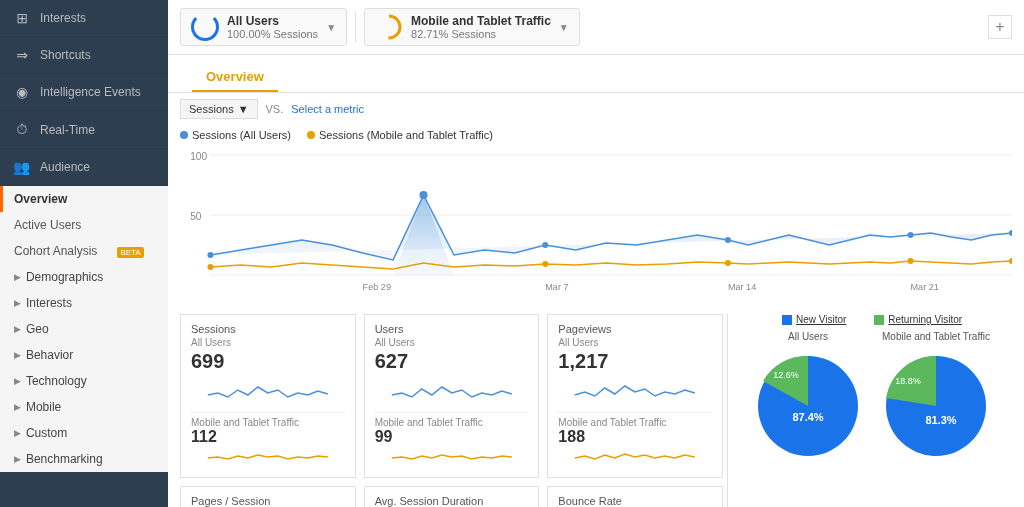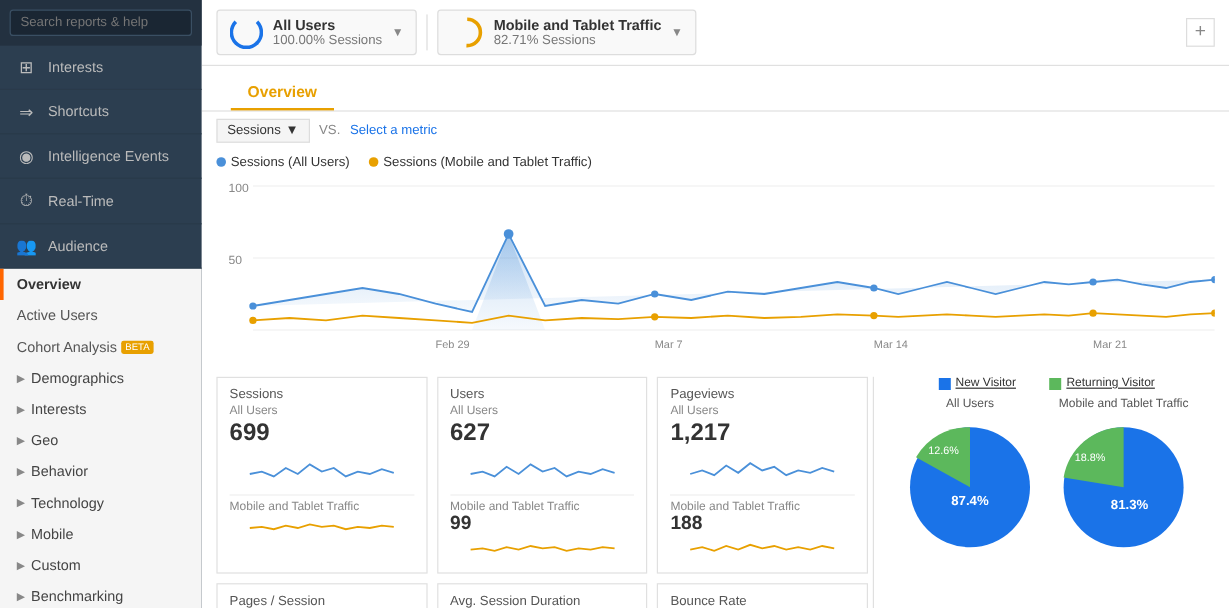--- a/index.html
+++ b/index.html
@@ -224,23 +224,20 @@
     }
     .pie-chart-container { text-align: center; }
     .pie-label { font-size: 10px; color: #555; margin-bottom: 4px; }
 
     .divider-v { width: 1px; background: #e0e0e0; margin: 0 4px; }
   </style>
 </head>
 <body>
 
 <div class="sidebar">
-  <div class="sidebar-search">
-    <input type="text" placeholder="Search reports &amp; help" style="">
-  </div>
 
   <div class="sidebar-nav-item">
     <span class="nav-icon">⊞</span>
     <span>Interests</span>
   </div>
   <div class="sidebar-nav-item">
     <span class="nav-icon">⇒</span>
     <span>Shortcuts</span>
   </div>
   <div class="sidebar-nav-item">
@@ -256,21 +253,21 @@
     <span>Audience</span>
   </div>
 
   <div class="sidebar-sub">
     <div class="sidebar-sub-item active">
       <span>Overview</span>
     </div>
     <div class="sidebar-sub-item">
       <span>Active Users</span>
     </div>
-    <div class="sidebar-sub-item" style="display:flex;align-items:center;">
+    <div class="sidebar-sub-item" style="display:flex;align-items:flex-end;gap:16px;">
       <span>Cohort Analysis</span>
       <span class="badge-beta">BETA</span>
     </div>
     <div class="sidebar-sub-item with-arrow">
       <span class="arrow">▶</span>
       <span>Demographics</span>
     </div>
     <div class="sidebar-sub-item with-arrow">
       <span class="arrow">▶</span>
       <span>Interests</span>
@@ -401,20 +398,21 @@
 
       <div class="stat-card">
         <div class="stat-label">Sessions</div>
         <div class="stat-sublabel">All Users</div>
         <div class="stat-value">699</div>
         <svg height="30" width="100%" viewBox="0 0 120 30">
           <polyline points="0,20 10,18 20,22 30,15 40,20 50,12 60,18 70,15 80,22 90,18 100,20 110,16 120,19" fill="none" stroke="#4a90d9" stroke-width="1.5"></polyline>
         </svg>
         <div class="stat-divider"></div>
         <div class="stat-sublabel">Mobile and Tablet Traffic</div>
+        <div class="stat-sub-value">112</div>
         <svg height="20" width="100%" viewBox="0 0 120 20">
           <polyline points="0,12 10,11 20,13 30,10 40,12 50,9 60,11 70,10 80,13 90,11 100,12 110,10 120,11" fill="none" stroke="#e8a000" stroke-width="1.5"></polyline>
         </svg>
       </div>
 
       <div class="stat-card">
         <div class="stat-label">Users</div>
         <div class="stat-sublabel">All Users</div>
         <div class="stat-value">627</div>
         <svg height="30" width="100%" viewBox="0 0 120 30">

